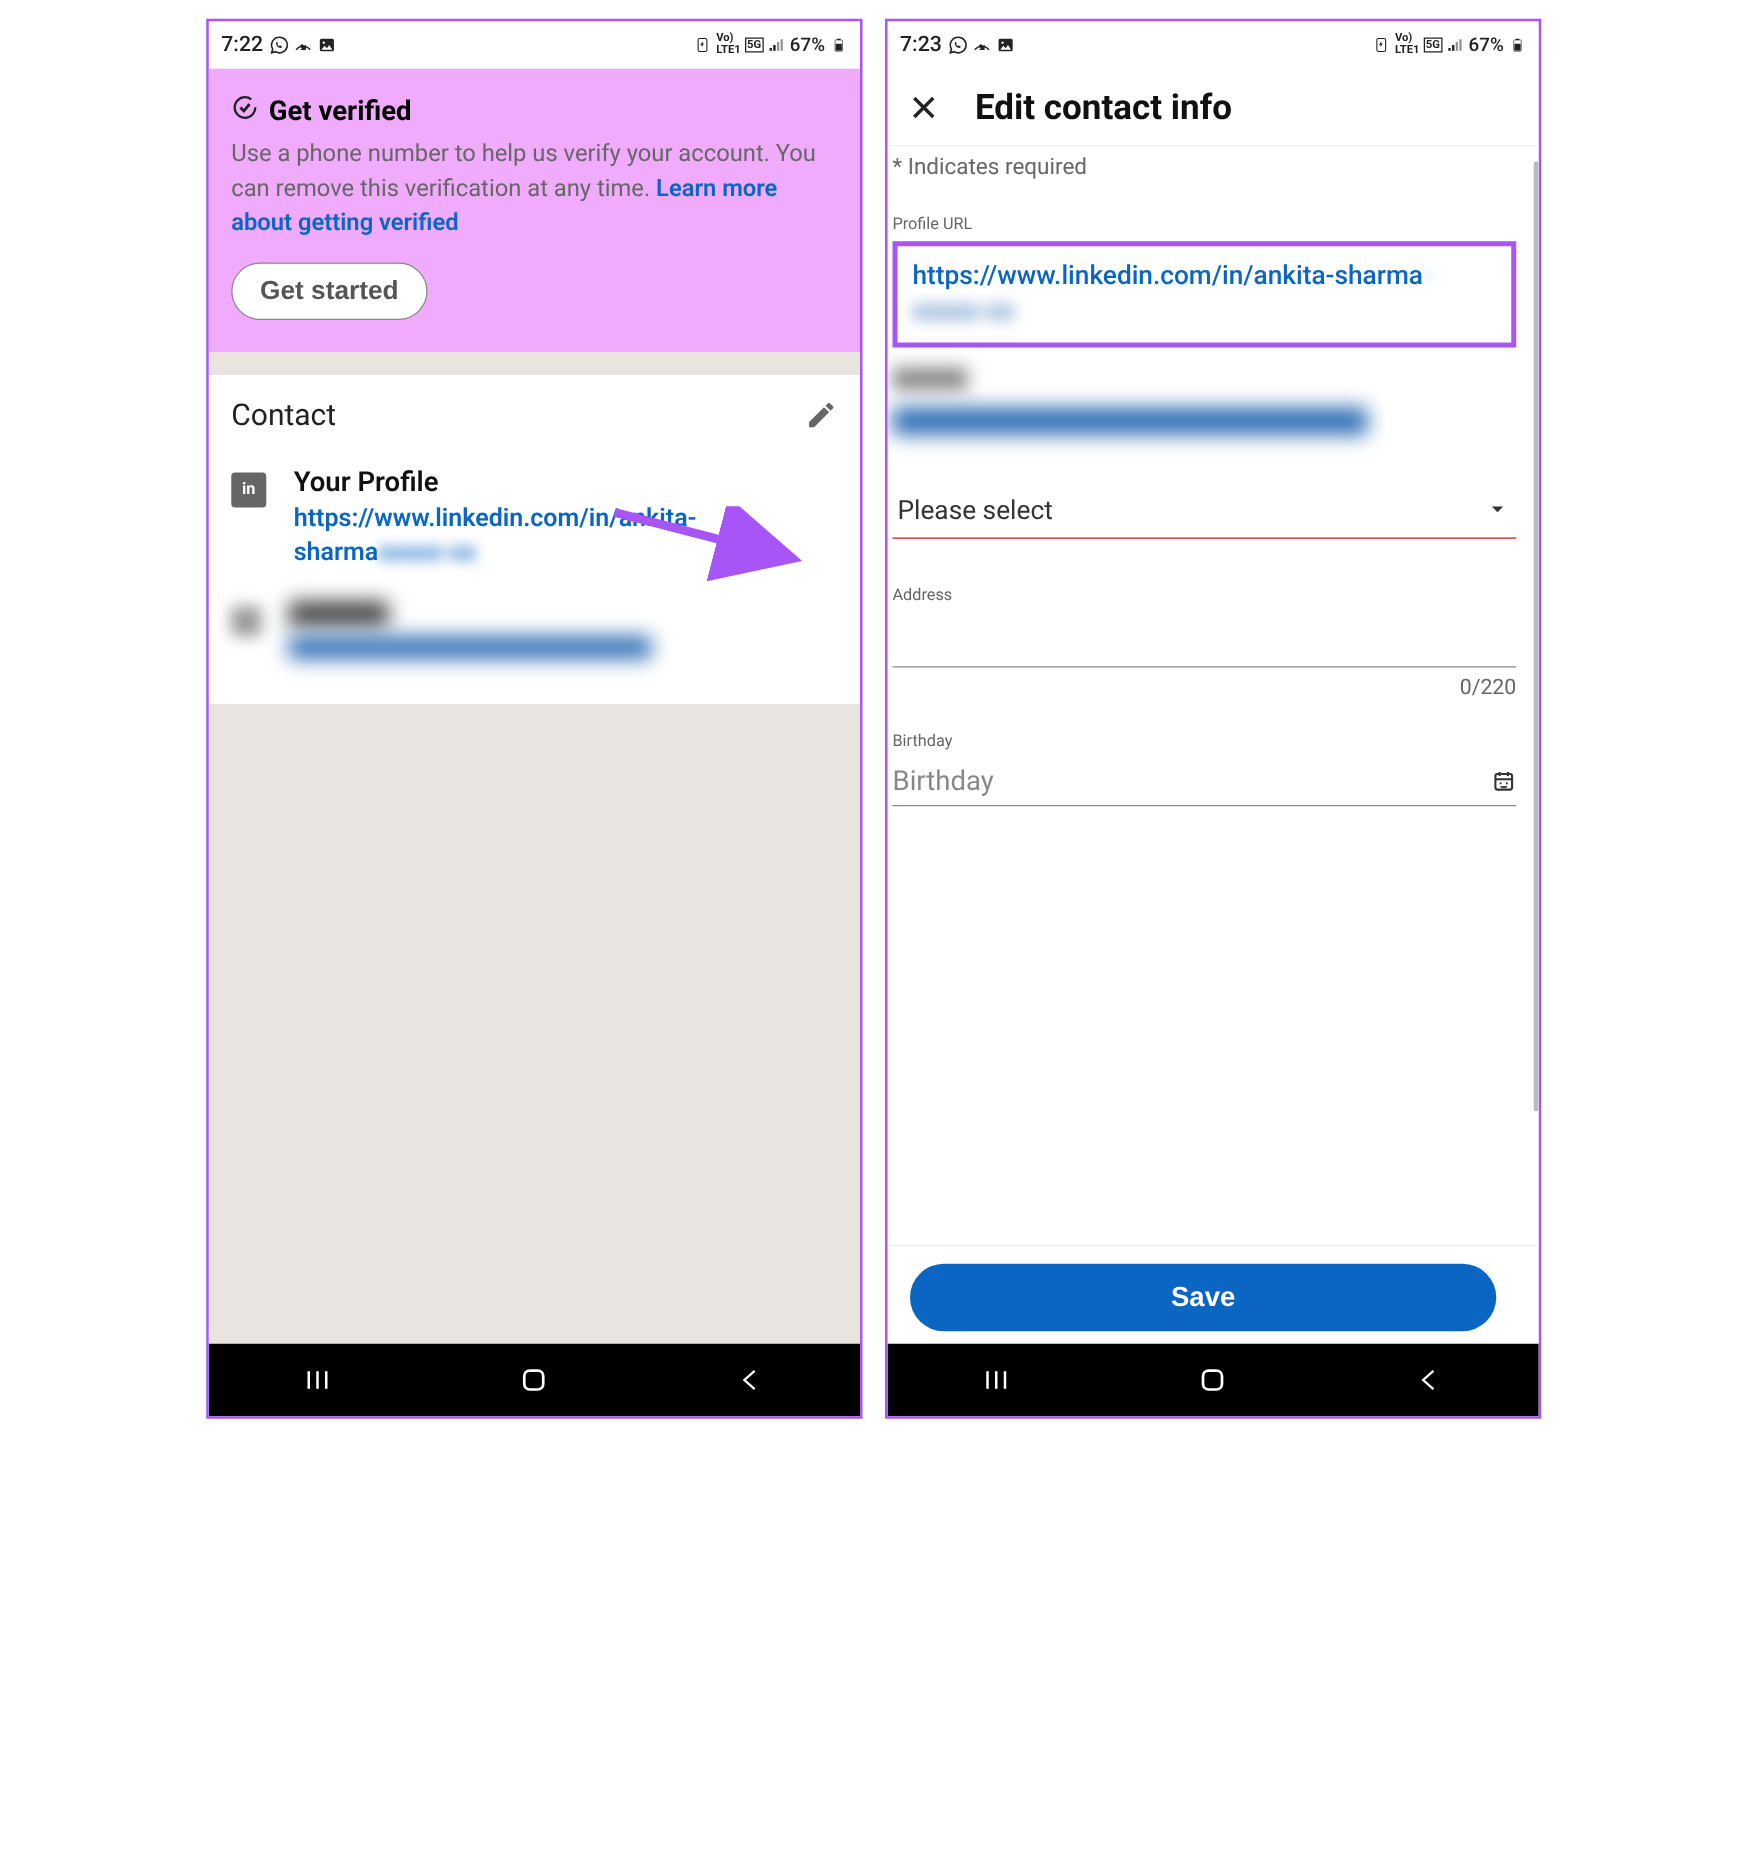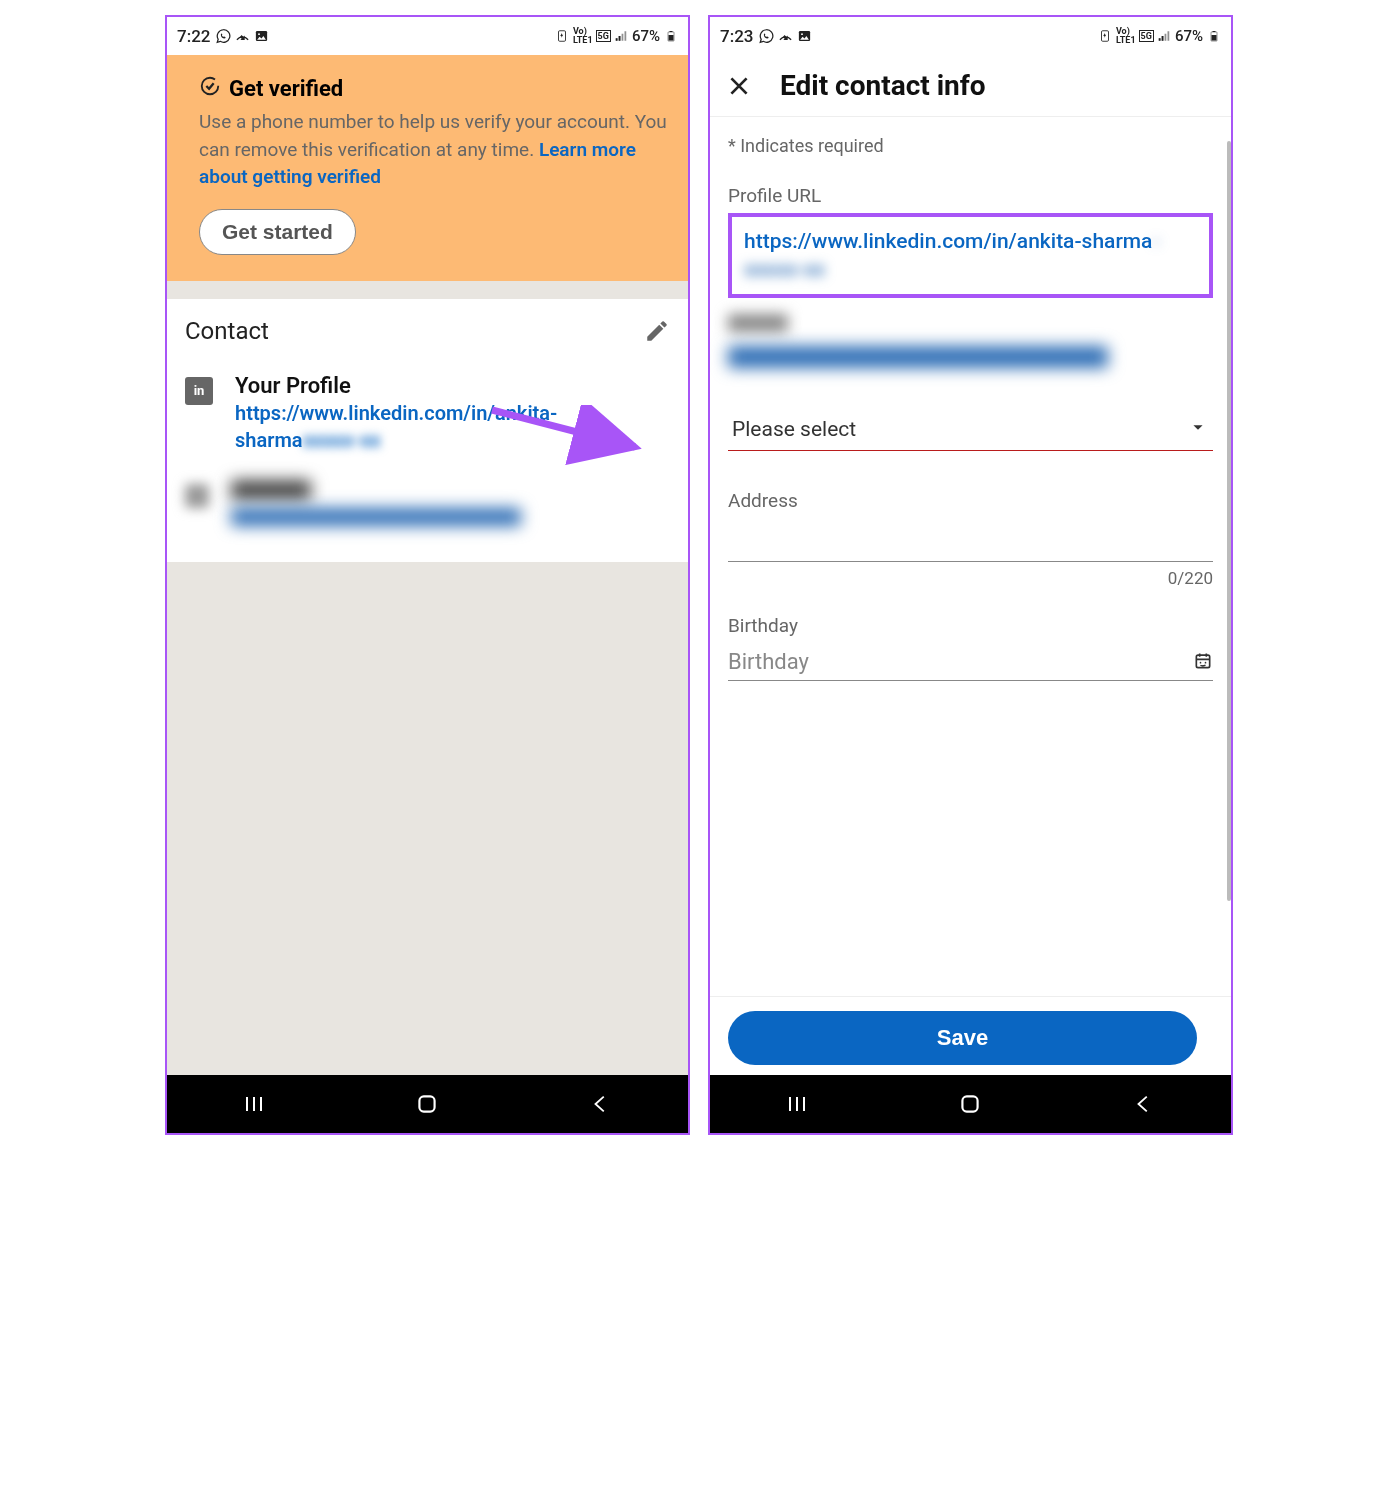--- a/index.html
+++ b/index.html
@@ -48,22 +48,22 @@
     display: flex;
     align-items: center;
     padding: 0 14px;
     gap: 26px;
     border-bottom: 1px solid #eee;
   }
   .app-header h1 { font-size: 28px; font-weight: 700; color: #111; }
   .back-arrow, .close-x { width: 30px; height: 30px; display: flex; align-items: center; justify-content: center; cursor: pointer; }
   
   .verified-card {
-    padding: 20px 18px 26px 32px;
-    background: #fdba74;
+    padding: 20px 18px 26px 18px;
+    background: #f0abfc;
   }
   .verified-title { display: flex; align-items: center; gap: 8px; font-size: 22px; font-weight: 700; margin-bottom: 6px; }
   .verified-text { font-size: 19px; color: #666; line-height: 1.45; }
   .verified-link { color: #0a66c2; font-weight: 600; }
   .get-started-btn {
     margin-top: 18px;
     border: 1px solid #888;
     border-radius: 28px;
     padding: 10px 22px;
     font-size: 21px;
@@ -104,23 +104,23 @@
     height: 58px;
     background: #000;
     display: flex;
     justify-content: space-around;
     align-items: center;
     color: #fff;
   }
   .nav-item { width: 30px; height: 30px; display: flex; align-items: center; justify-content: center; }
   
   
-  .edit-body { flex: 1; padding: 6px 18px 0 18px; overflow: hidden; position: relative; margin-top: 12px; }
+  .edit-body { flex: 1; padding: 6px 18px 0 4px; overflow: hidden; position: relative; }
   .req-text { font-size: 18px; color: #666; margin-bottom: 28px; }
-  .field-label { font-size: 19px; color: #666; margin-bottom: 6px; }
+  .field-label { font-size: 13px; color: #666; margin-bottom: 6px; }
   .url-box {
     border: 4px solid #a855f7;
     padding: 10px 12px;
     font-size: 21px;
     color: #0a66c2;
     font-weight: 500;
     line-height: 1.35;
     margin-bottom: 16px;
   }
   .url-blur { filter: blur(6px); color: #2d6db5; }

